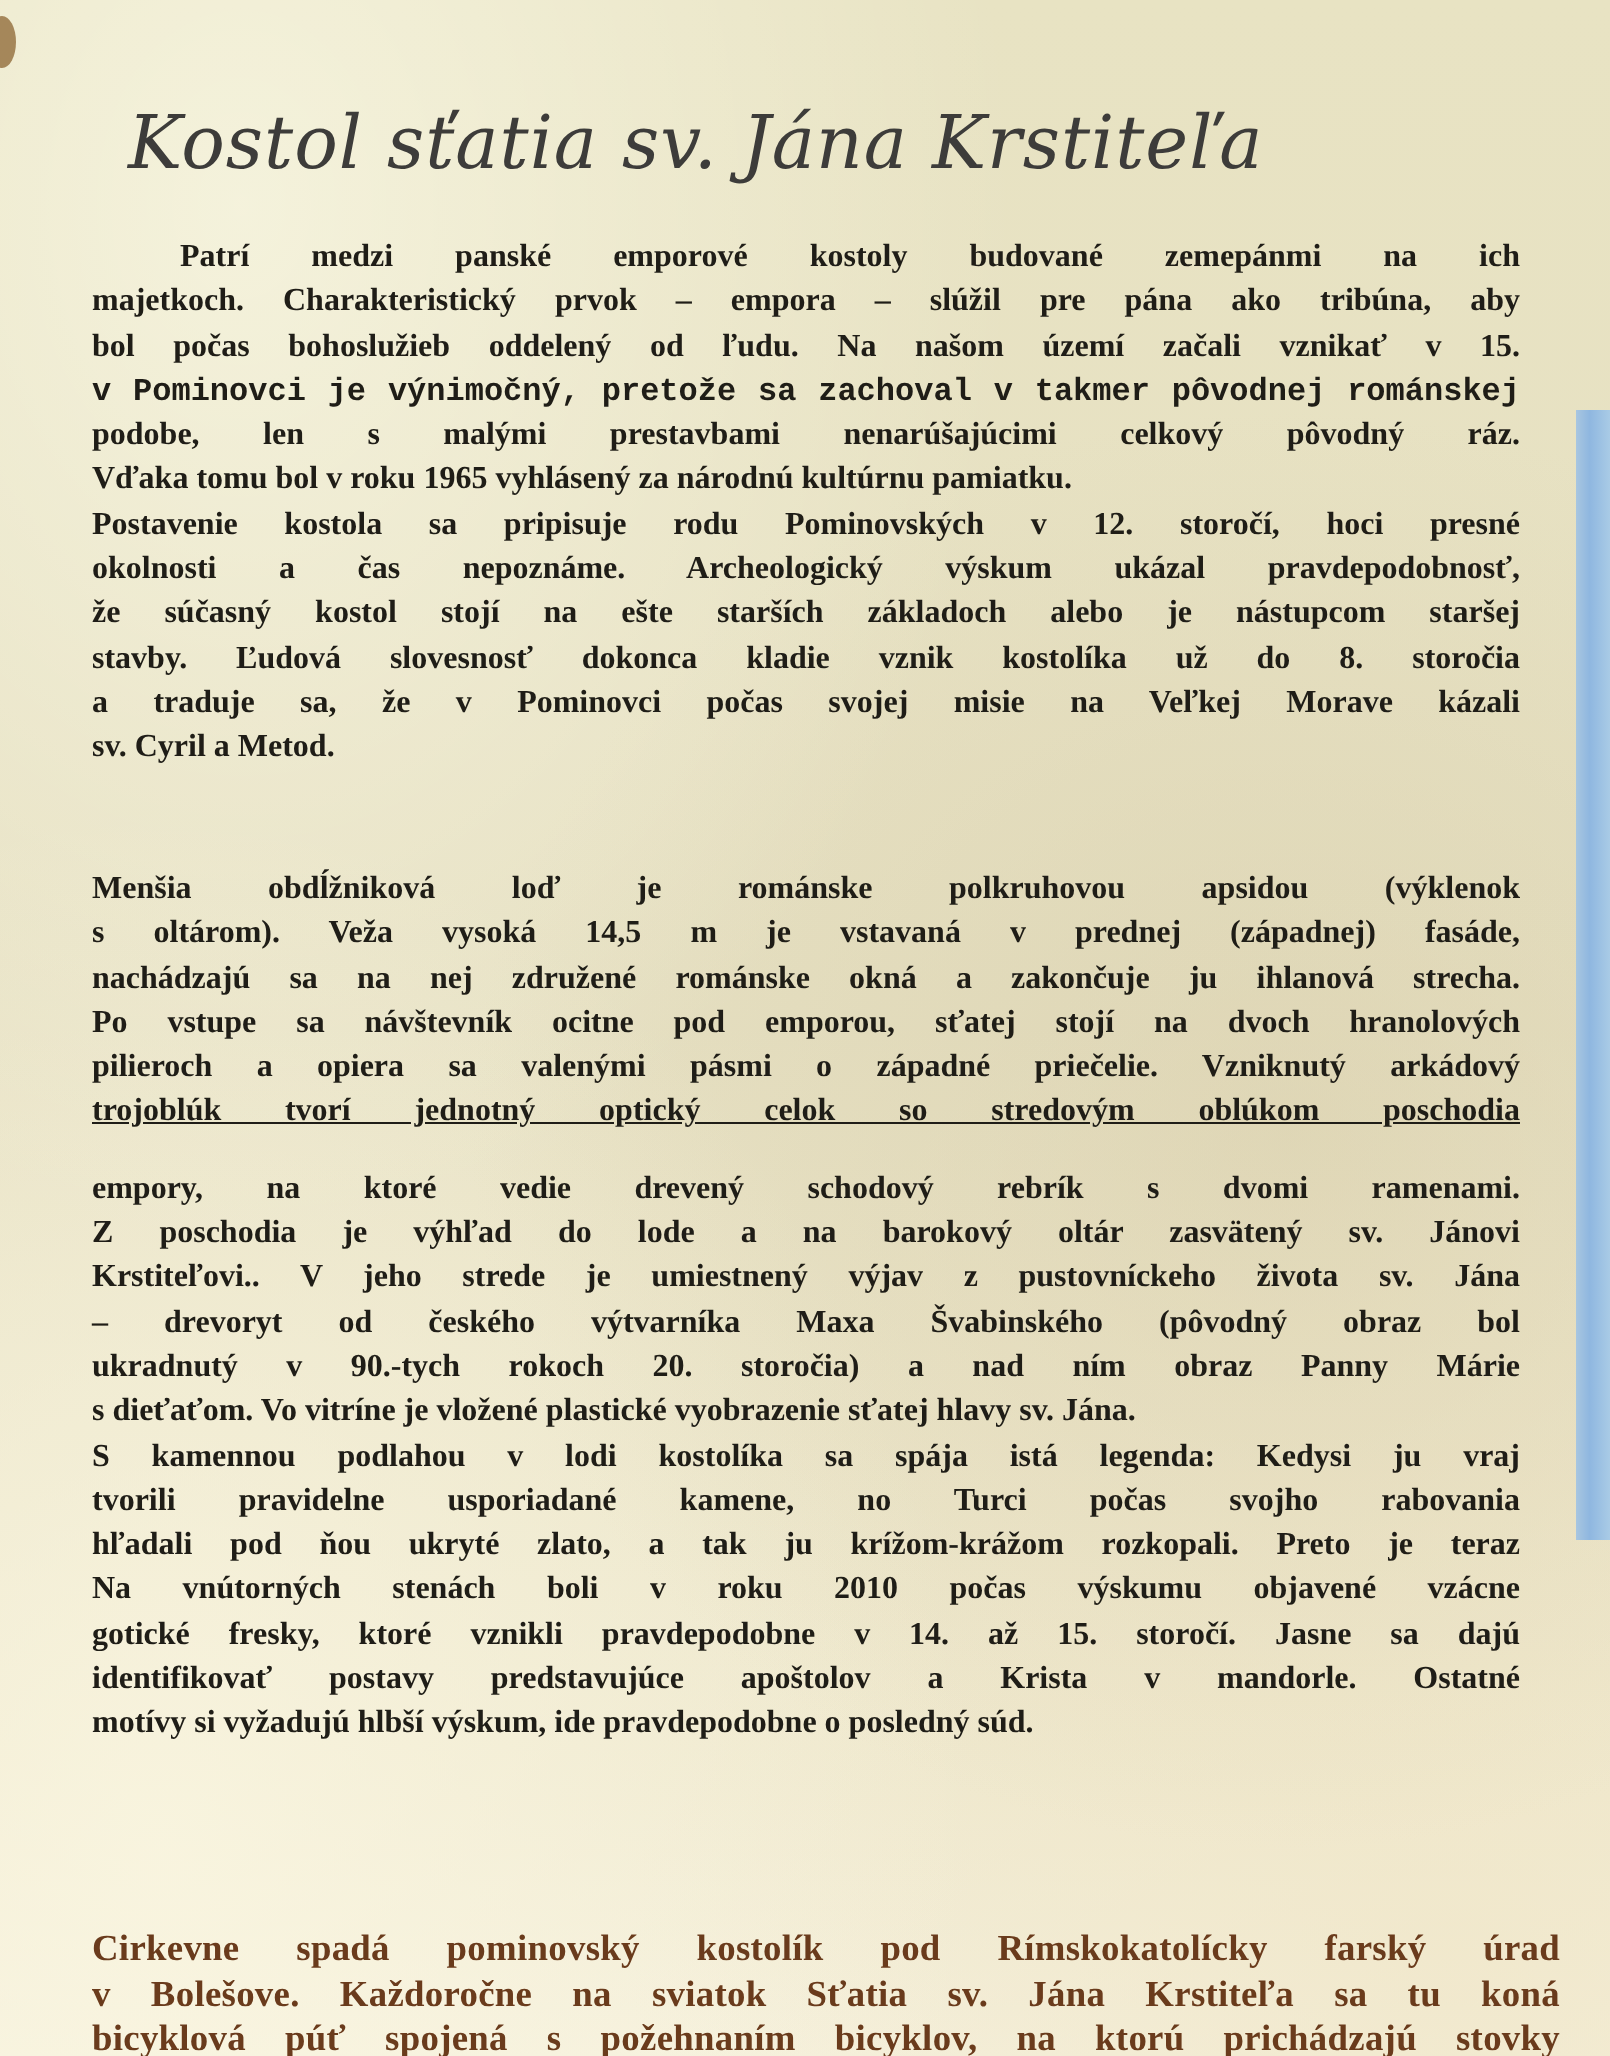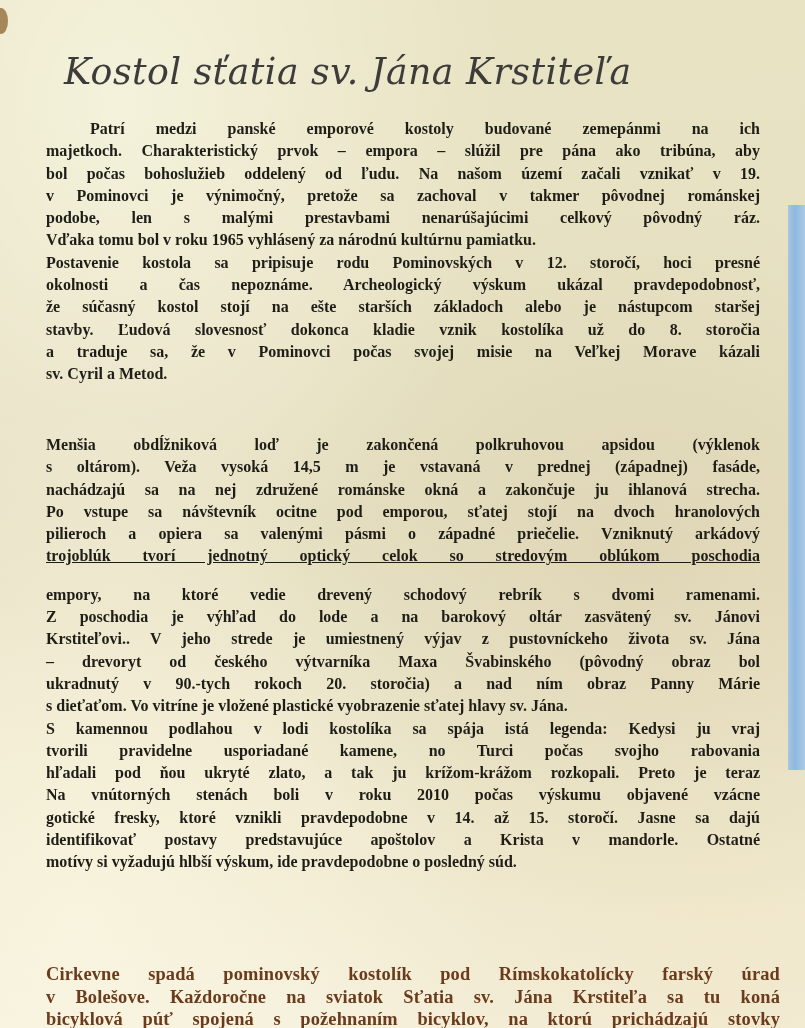--- a/index.html
+++ b/index.html
@@ -94,34 +94,34 @@
 
 <div class="sign">
   <div class="stain stain-top-left"></div>
   <div class="blue-edge"></div>
 
   <div class="title">Kostol sťatia sv. Jána Krstiteľa</div>
 
   <div class="body-text p1">
     <span class="line indent" style="white-space: normal;">Patrí medzi panské emporové kostoly budované zemepánmi na ich</span>
     <span class="line" style="white-space: normal;">majetkoch. Charakteristický prvok – empora – slúžil pre pána ako tribúna, aby</span>
-    <span class="line" style="white-space: normal;">bol počas bohoslužieb oddelený od ľudu. Na našom území začali vznikať v 19.</span>
-    <span class="line" style="white-space: normal;">v Pominovci je výnimočný, pretože sa zachoval v takmer pôvodnej románskej</span>
+    <span class="line" style="white-space: normal;">bol počas bohoslužieb oddelený od ľudu. Na našom území začali vznikať v 15.</span>
+    <span class="line" style="white-space: normal; font-family: Liberation Mono, monospace;">v Pominovci je výnimočný, pretože sa zachoval v takmer pôvodnej románskej</span>
     <span class="line" style="white-space: normal;">podobe, len s malými prestavbami nenarúšajúcimi celkový pôvodný ráz.</span>
     <span class="line last" style="white-space: normal;">Vďaka tomu bol v roku 1965 vyhlásený za národnú kultúrnu pamiatku.</span>
     <span class="line" style="white-space: normal;">Postavenie kostola sa pripisuje rodu Pominovských v 12. storočí, hoci presné</span>
     <span class="line" style="white-space: normal;">okolnosti a čas nepoznáme. Archeologický výskum ukázal pravdepodobnosť,</span>
     <span class="line" style="white-space: normal;">že súčasný kostol stojí na ešte starších základoch alebo je nástupcom staršej</span>
     <span class="line" style="white-space: normal;">stavby. Ľudová slovesnosť dokonca kladie vznik kostolíka už do 8. storočia</span>
     <span class="line" style="white-space: normal;">a traduje sa, že v Pominovci počas svojej misie na Veľkej Morave kázali</span>
     <span class="line last" style="white-space: normal;">sv. Cyril a Metod.</span>
   </div>
 
   <div class="body-text p2">
-    <span class="line" style="white-space: normal;">Menšia obdĺžniková loď je zakončená polkruhovou apsidou (výklenok</span>
+    <span class="line" style="white-space: normal;">Menšia obdĺžniková loď je románske polkruhovou apsidou (výklenok</span>
     <span class="line" style="white-space: normal;">s oltárom). Veža vysoká 14,5 m je vstavaná v prednej (západnej) fasáde,</span>
     <span class="line" style="white-space: normal;">nachádzajú sa na nej združené románske okná a zakončuje ju ihlanová strecha.</span>
     <span class="line" style="white-space: normal;">Po vstupe sa návštevník ocitne pod emporou, sťatej stojí na dvoch hranolových</span>
     <span class="line" style="white-space: normal;">pilieroch a opiera sa valenými pásmi o západné priečelie. Vzniknutý arkádový</span>
     <span class="line" style="white-space: normal; text-decoration: underline;">trojoblúk tvorí jednotný optický celok so stredovým oblúkom poschodia</span>
     <span class="line" style="white-space: normal; margin-top: 16px;">empory, na ktoré vedie drevený schodový rebrík s dvomi ramenami.</span>
     <span class="line" style="white-space: normal;">Z poschodia je výhľad do lode a na barokový oltár zasvätený sv. Jánovi</span>
     <span class="line" style="white-space: normal;">Krstiteľovi.. V jeho strede je umiestnený výjav z pustovníckeho života sv. Jána</span>
     <span class="line" style="white-space: normal;">– drevoryt od českého výtvarníka Maxa Švabinského (pôvodný obraz bol</span>
     <span class="line" style="white-space: normal;">ukradnutý v 90.-tych rokoch 20. storočia) a nad ním obraz Panny Márie</span>

